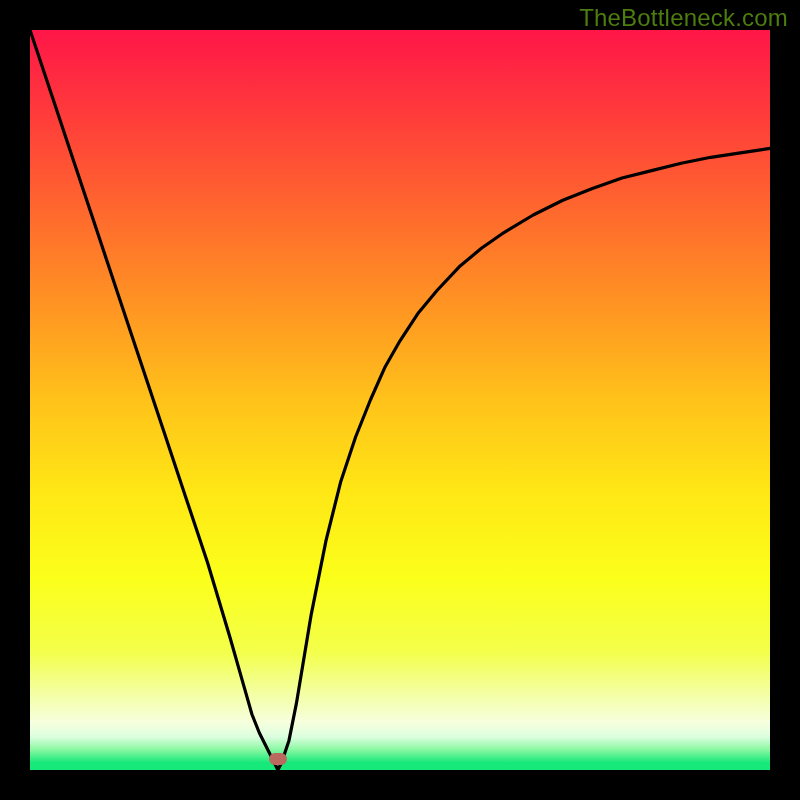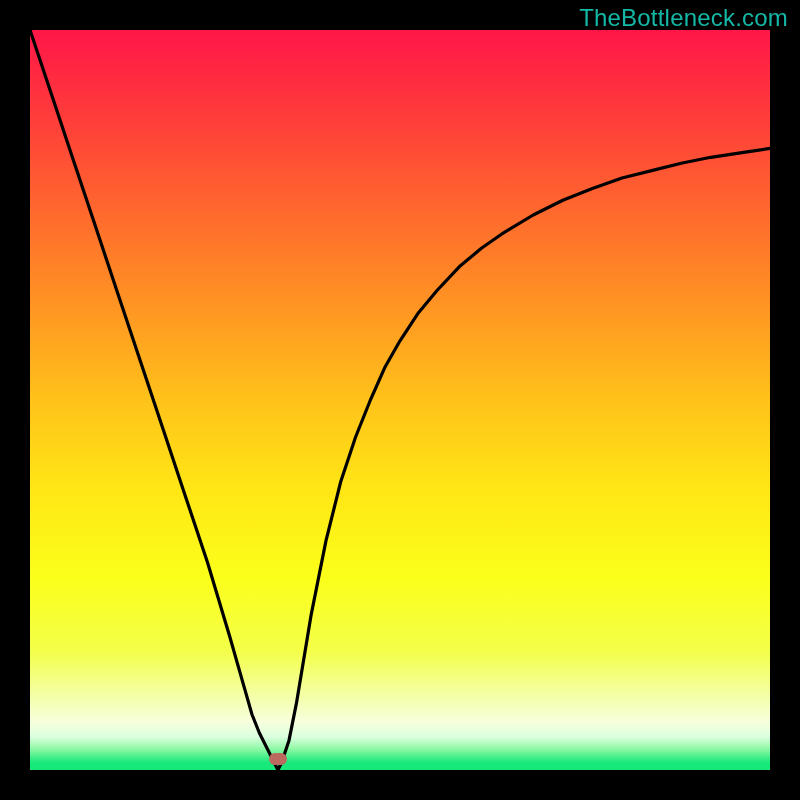--- a/index.html
+++ b/index.html
@@ -14,21 +14,21 @@
   .frame {
     position: relative;
     width: 800px;
     height: 800px;
     background: #000;
   }
   .watermark {
     position: absolute;
     top: 4px;
     right: 12px;
-    color: #14b8a6;
+    color: #4d7c0f;
     font-size: 24px;
     font-weight: 400;
     letter-spacing: 0.2px;
     z-index: 20;
   }
   .plot {
     position: absolute;
     left: 30px;
     top: 30px;
     width: 740px;

